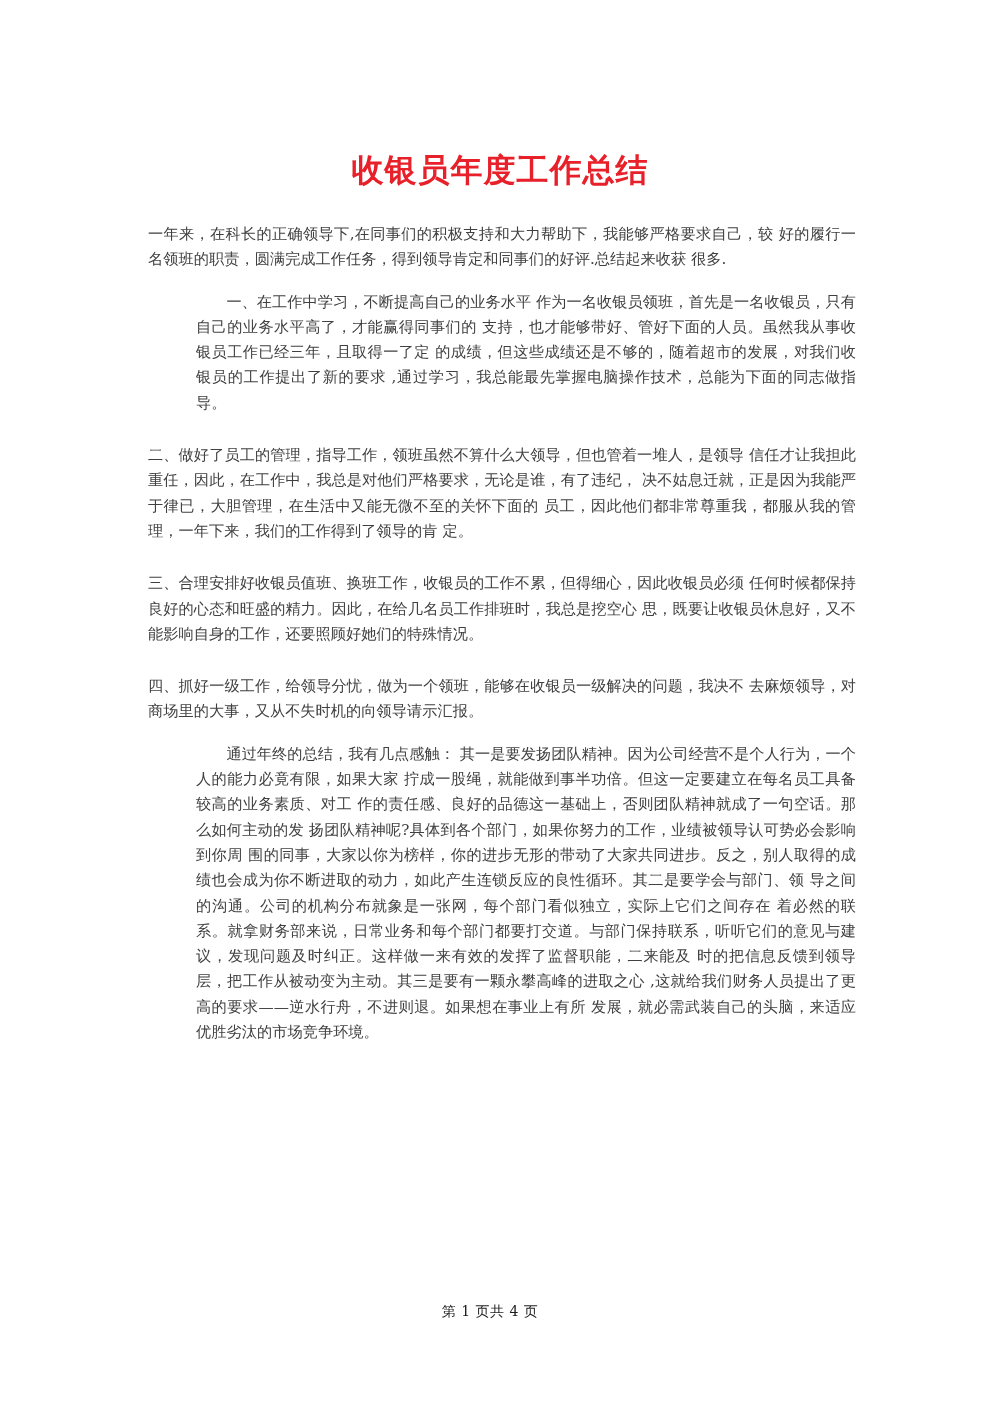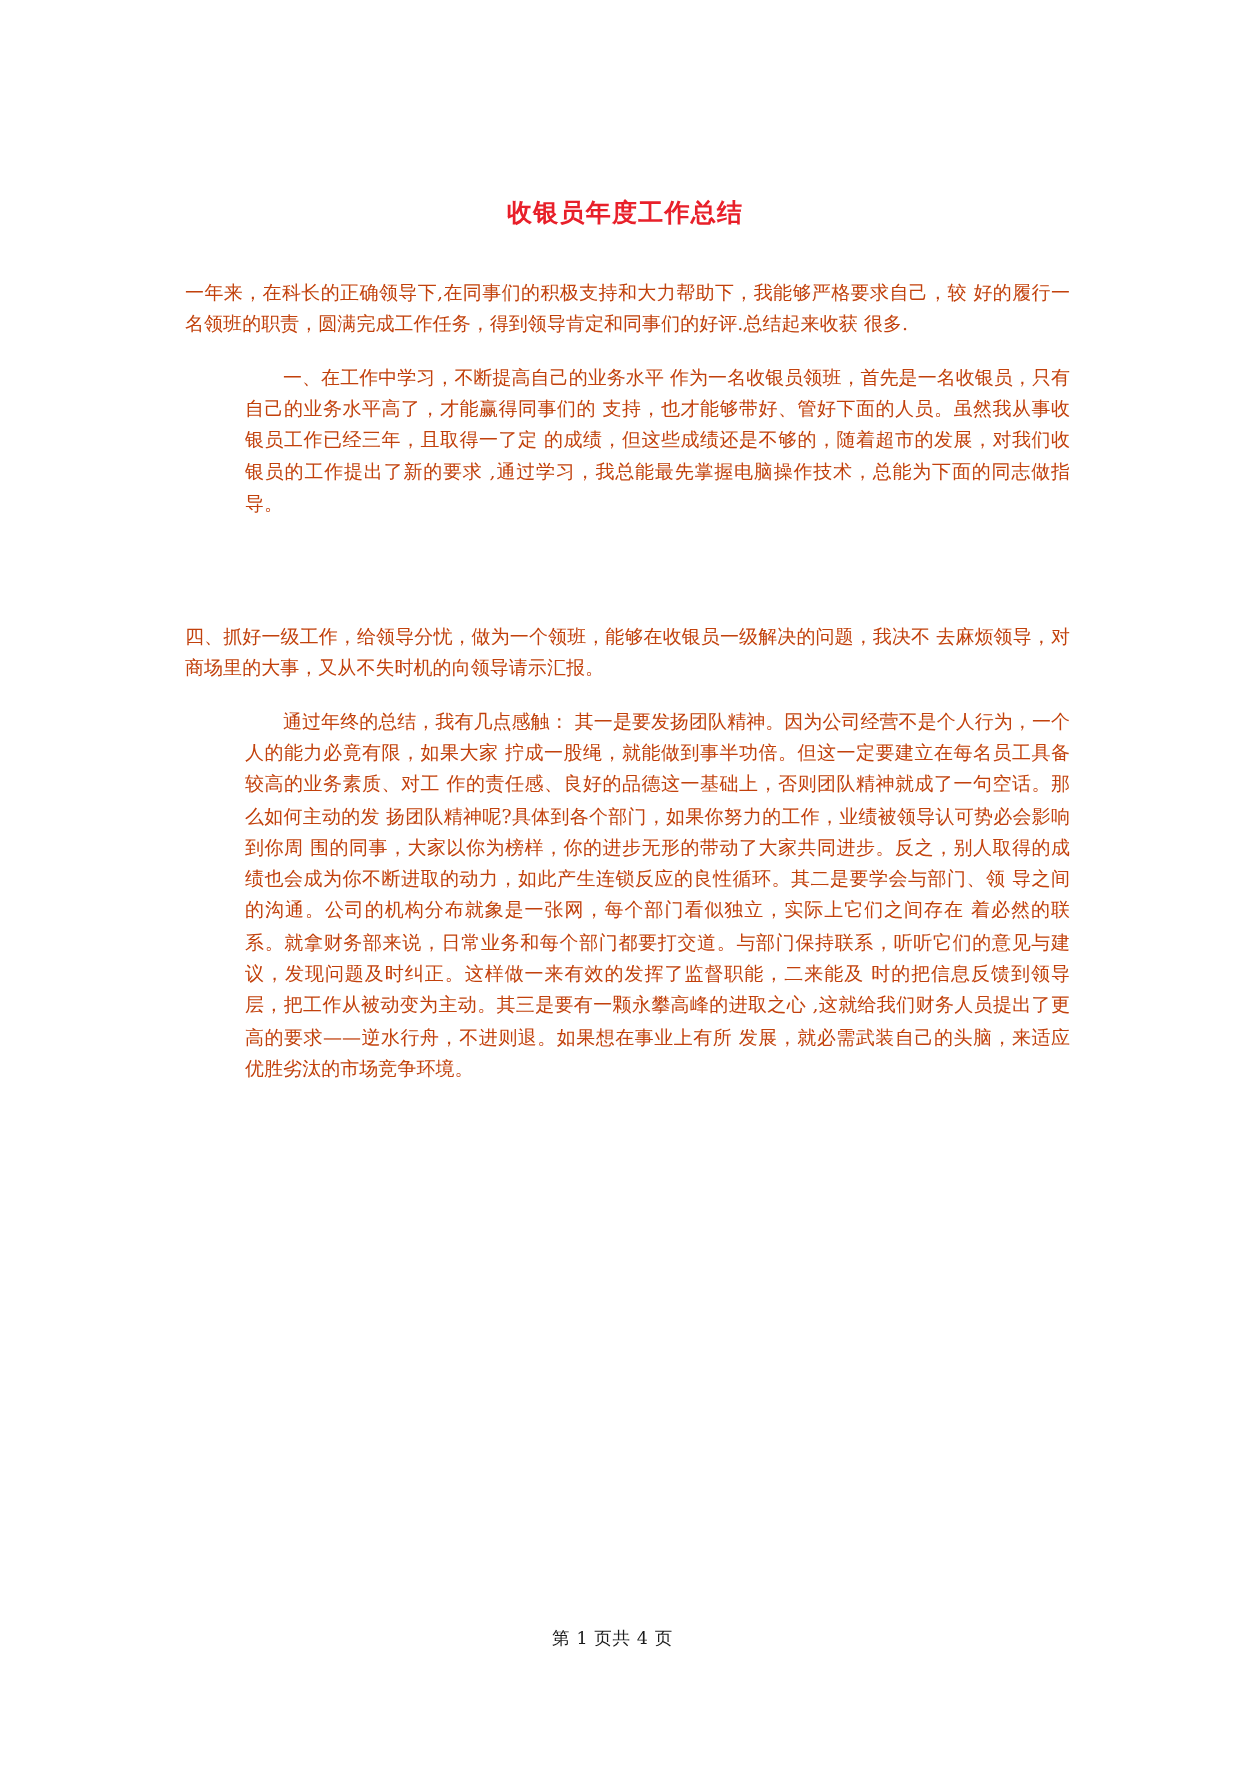--- a/index.html
+++ b/index.html
@@ -21,39 +21,39 @@
   }
 
   .doc-title {
     position: absolute;
     top: 150px;
     left: 0;
     width: 1000px;
     text-align: center;
     color: #e8202a;
     font-family: "DejaVu Serif", "Liberation Serif", serif;
-    font-size: 20px;
+    font-size: 32px;
     font-weight: 700;
     letter-spacing: 1px;
     line-height: 40px;
     white-space: nowrap;
   }
 
   .body-area {
     position: absolute;
     top: 222px;
     left: 148px;
     width: 708px;
   }
 
   .para {
     font-family: "DejaVu Serif", "Liberation Serif", serif;
     font-size: 15.2px;
     line-height: 25.3px;
-    color: #c2410c;
+    color: #404040;
     text-align: justify;
     text-justify: inter-character;
     margin: 0;
     letter-spacing: 0.05px;
   }
 
   .para.indent {
     text-indent: 2em;
     margin-left: 48px;
   }
@@ -85,23 +85,25 @@
   <div class="body-area">
 
     <p class="para">一年来，在科长的正确领导下,在同事们的积极支持和大力帮助下，我能够严格要求自己，较 好的履行一名领班的职责，圆满完成工作任务，得到领导肯定和同事们的好评.总结起来收获 很多.</p>
 
     <div class="spacer-sm"></div>
 
     <p class="para indent">一、在工作中学习，不断提高自己的业务水平 作为一名收银员领班，首先是一名收银员，只有自己的业务水平高了，才能赢得同事们的 支持，也才能够带好、管好下面的人员。虽然我从事收银员工作已经三年，且取得一了定 的成绩，但这些成绩还是不够的，随着超市的发展，对我们收银员的工作提出了新的要求 ,通过学习，我总能最先掌握电脑操作技术，总能为下面的同志做指导。</p>
 
     <div class="spacer-md"></div>
 
+    <p class="para">二、做好了员工的管理，指导工作，领班虽然不算什么大领导，但也管着一堆人，是领导 信任才让我担此重任，因此，在工作中，我总是对他们严格要求，无论是谁，有了违纪， 决不姑息迁就，正是因为我能严于律已，大胆管理，在生活中又能无微不至的关怀下面的 员工，因此他们都非常尊重我，都服从我的管理，一年下来，我们的工作得到了领导的肯 定。</p>
 
     <div class="spacer-md"></div>
 
+    <p class="para">三、合理安排好收银员值班、换班工作，收银员的工作不累，但得细心，因此收银员必须 任何时候都保持良好的心态和旺盛的精力。因此，在给几名员工作排班时，我总是挖空心 思，既要让收银员休息好，又不能影响自身的工作，还要照顾好她们的特殊情况。</p>
 
     <div class="spacer-md"></div>
 
     <p class="para">四、抓好一级工作，给领导分忧，做为一个领班，能够在收银员一级解决的问题，我决不 去麻烦领导，对商场里的大事，又从不失时机的向领导请示汇报。</p>
 
     <div class="spacer-sm"></div>
 
     <p class="para indent">通过年终的总结，我有几点感触： 其一是要发扬团队精神。因为公司经营不是个人行为，一个人的能力必竟有限，如果大家 拧成一股绳，就能做到事半功倍。但这一定要建立在每名员工具备较高的业务素质、对工 作的责任感、良好的品德这一基础上，否则团队精神就成了一句空话。那么如何主动的发 扬团队精神呢?具体到各个部门，如果你努力的工作，业绩被领导认可势必会影响到你周 围的同事，大家以你为榜样，你的进步无形的带动了大家共同进步。反之，别人取得的成 绩也会成为你不断进取的动力，如此产生连锁反应的良性循环。其二是要学会与部门、领 导之间的沟通。公司的机构分布就象是一张网，每个部门看似独立，实际上它们之间存在 着必然的联系。就拿财务部来说，日常业务和每个部门都要打交道。与部门保持联系，听听它们的意见与建议，发现问题及时纠正。这样做一来有效的发挥了监督职能，二来能及 时的把信息反馈到领导层，把工作从被动变为主动。其三是要有一颗永攀高峰的进取之心 ,这就给我们财务人员提出了更高的要求——逆水行舟，不进则退。如果想在事业上有所 发展，就必需武装自己的头脑，来适应优胜劣汰的市场竞争环境。</p>
 
     <div class="spacer-lg"></div>

